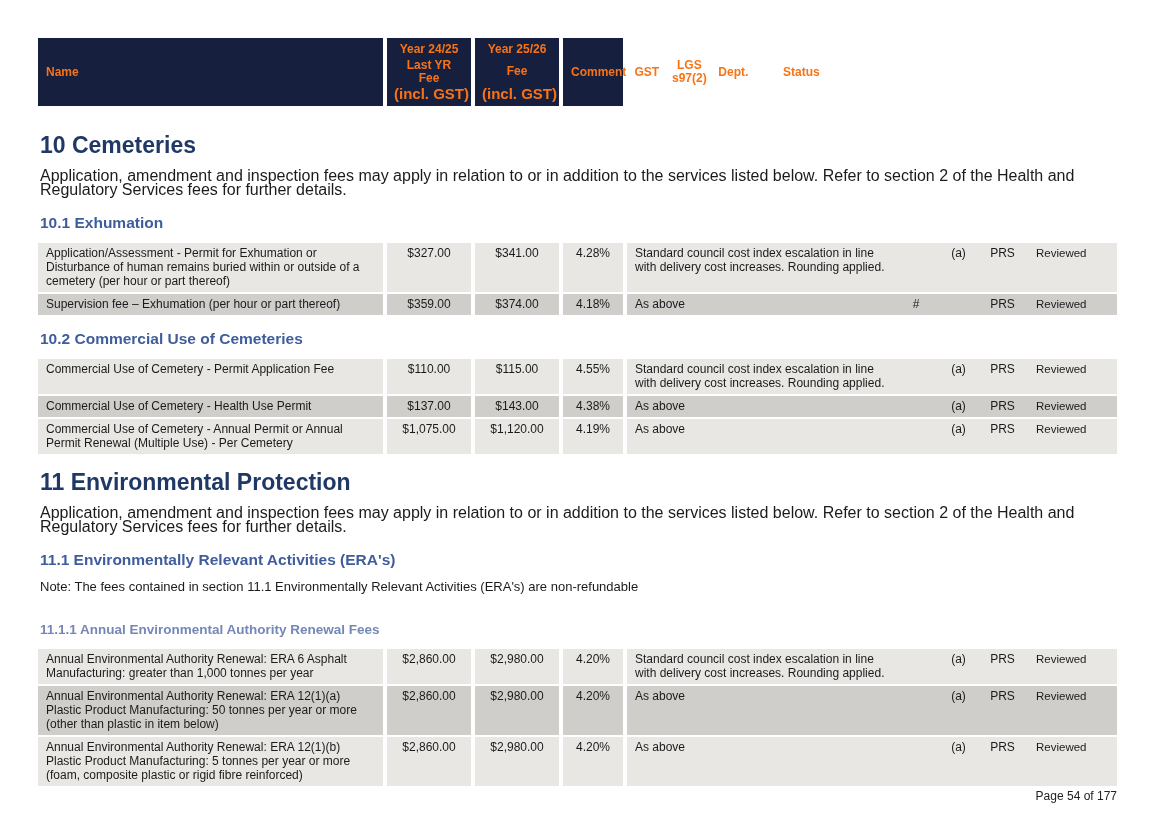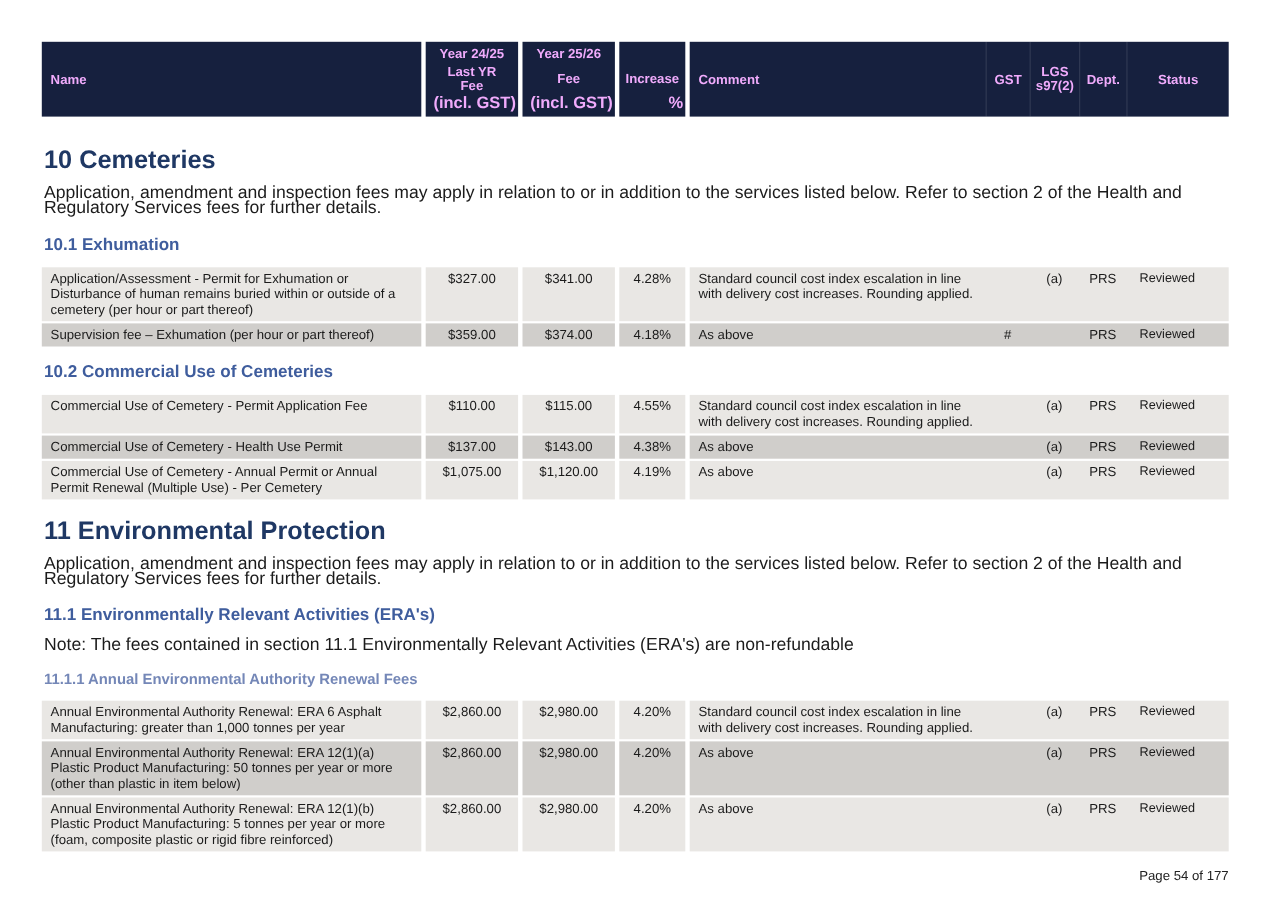--- a/index.html
+++ b/index.html
@@ -12,42 +12,42 @@
   .page { padding:38px 38px 0 38px; position:relative; }
 
   
   .hrow {
     display:grid;
     grid-template-columns:345px 84px 84px 60px 1fr;
     column-gap:4px;
     height:68px;
     margin-bottom:26px;
   }
-  .hcell { background:#16203e; color:#f0abfc; font-weight:bold; font-size:12px; }
+  .hcell { background:#16203e; color:#f97316; font-weight:bold; font-size:12px; }
   .hname { display:flex; align-items:center; padding-left:8px; }
   .hfee {
     display:flex; flex-direction:column; justify-content:space-between;
     text-align:center; padding:5px 2px 6px 2px;
   }
   .hfee > span { display:block; min-height:12px; white-space:pre-line; line-height:13px; }
   .l3 { font-size:15px;text-align:right; }
   .hcb { display:grid; grid-template-columns:1fr 40px 45px 43px 93px; }
   .hsub {
     display:flex; align-items:center; justify-content:center;
     text-align:center; white-space:pre-line; line-height:13px;
     border-left:1px solid rgba(255,255,255,0.12);
   }
   .hsub.hcomment { justify-content:flex-start; padding-left:8px; border-left:none; }
 
   
   .h1 { font-size:23px; font-weight:bold; color:#1f3864; margin:0 0 10px 2px; }
   .h2 { font-size:15.5px; font-weight:bold; color:#3f5d9d; margin:0 0 11px 2px; }
   .h3 { font-size:13.5px; font-weight:bold; color:#7487b7; margin:0 0 12px 2px; }
   .para { font-size:16px; line-height:14px; margin:0 0 17px 2px; }
-  .note { font-size:16px; line-height:14px; margin:0 0 16px 2px; }
+  .note { font-size:13px; line-height:14px; margin:0 0 28px 2px; }
 
   
   .table { margin-bottom:15px; }
   .row {
     display:grid;
     grid-template-columns:345px 84px 84px 60px 1fr;
     column-gap:4px;
     margin-bottom:2px;
     font-size:12px; line-height:14px;border-radius:13px;
   }
@@ -78,25 +78,20 @@
       <span>Year 24/25</span>
       <span>Last YR
 Fee</span>
       <span class="l3">(incl. GST)</span>
     </div>
     <div class="hcell hfee">
       <span>Year 25/26</span>
       <span>Fee</span>
       <span class="l3">(incl. GST)</span>
     </div>
-    <div class="hcell hfee">
-      <span></span>
-      <span>Increase</span>
-      <span class="l3">%</span>
-    </div>
     <div class="hcell hcb">
       <div class="hsub hcomment">Comment</div>
       <div class="hsub">GST</div>
       <div class="hsub">LGS
 s97(2)</div>
       <div class="hsub">Dept.</div>
       <div class="hsub">Status</div>
     </div>
   </div>
 

